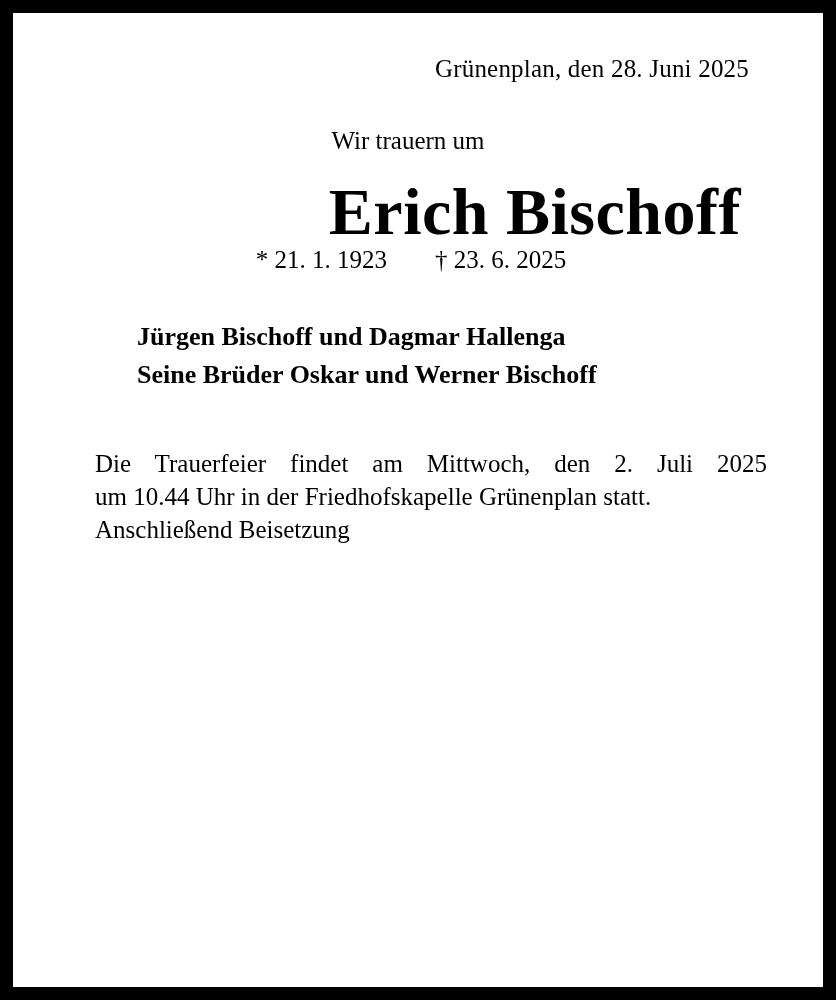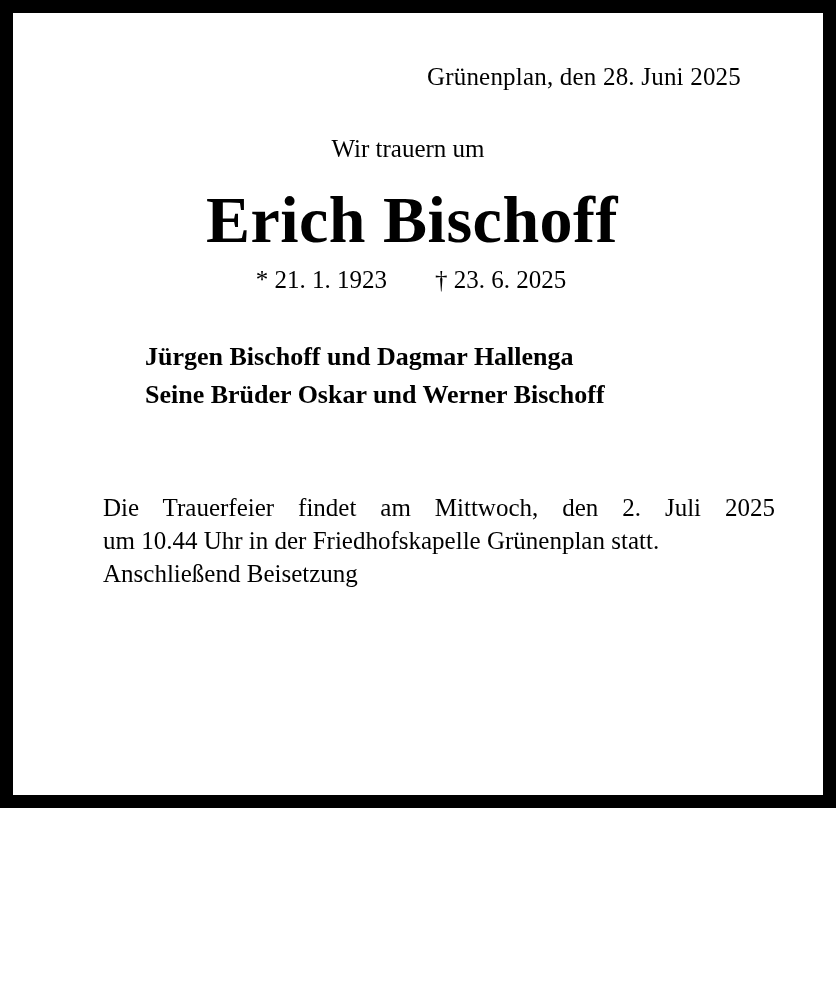--- a/index.html
+++ b/index.html
@@ -10,24 +10,24 @@
   body {
     width: 836px;
     height: 1000px;
     font-family: "Liberation Serif", serif;
     color: #000000;
     overflow: hidden;
   }
   .obituary {
     box-sizing: border-box;
     width: 836px;
-    height: 808px;
+    height: 1000px;
     background: #ffffff;
     border: 13px solid #000000;
-    padding: 8px;
+    padding: 0;
     position: relative;
   }
   .inner {
     box-sizing: border-box;
     width: 100%;
     height: 100%;
     background: #ffffff;
     padding: 42px 60px 20px 70px;
   }
   .place-date {
@@ -47,43 +47,42 @@
     white-space: nowrap;
   }
   .mourn-intro {
     text-align: center;
     font-size: 25px;
     margin-bottom: 22px;
     padding-right: 30px;
     margin-top: 24px;
   }
   .deceased-name {
-    text-align: center;
+    text-align: right;
     font-size: 66px;
     font-weight: bold;
     letter-spacing: 0.5px;
     line-height: 1.05;
-    margin-bottom: 12px;
     padding-right: 22px;
   }
   .dates {
     text-align: center;
     font-size: 25px;
     margin-bottom: 44px;
     padding-right: 24px;
   }
   .dates .birth {
     margin-right: 48px;
   }
   .family {
     font-size: 26px;
     font-weight: bold;
     line-height: 1.44;
     margin-left: 54px;
-    margin-bottom: 78px;
+    margin-bottom: 54px;
   }
   .family div {
     white-space: nowrap;
   }
   .ceremony {
     font-size: 25px;
     line-height: 1.32;
     margin-bottom: 32px;
   }
   .ceremony div {

